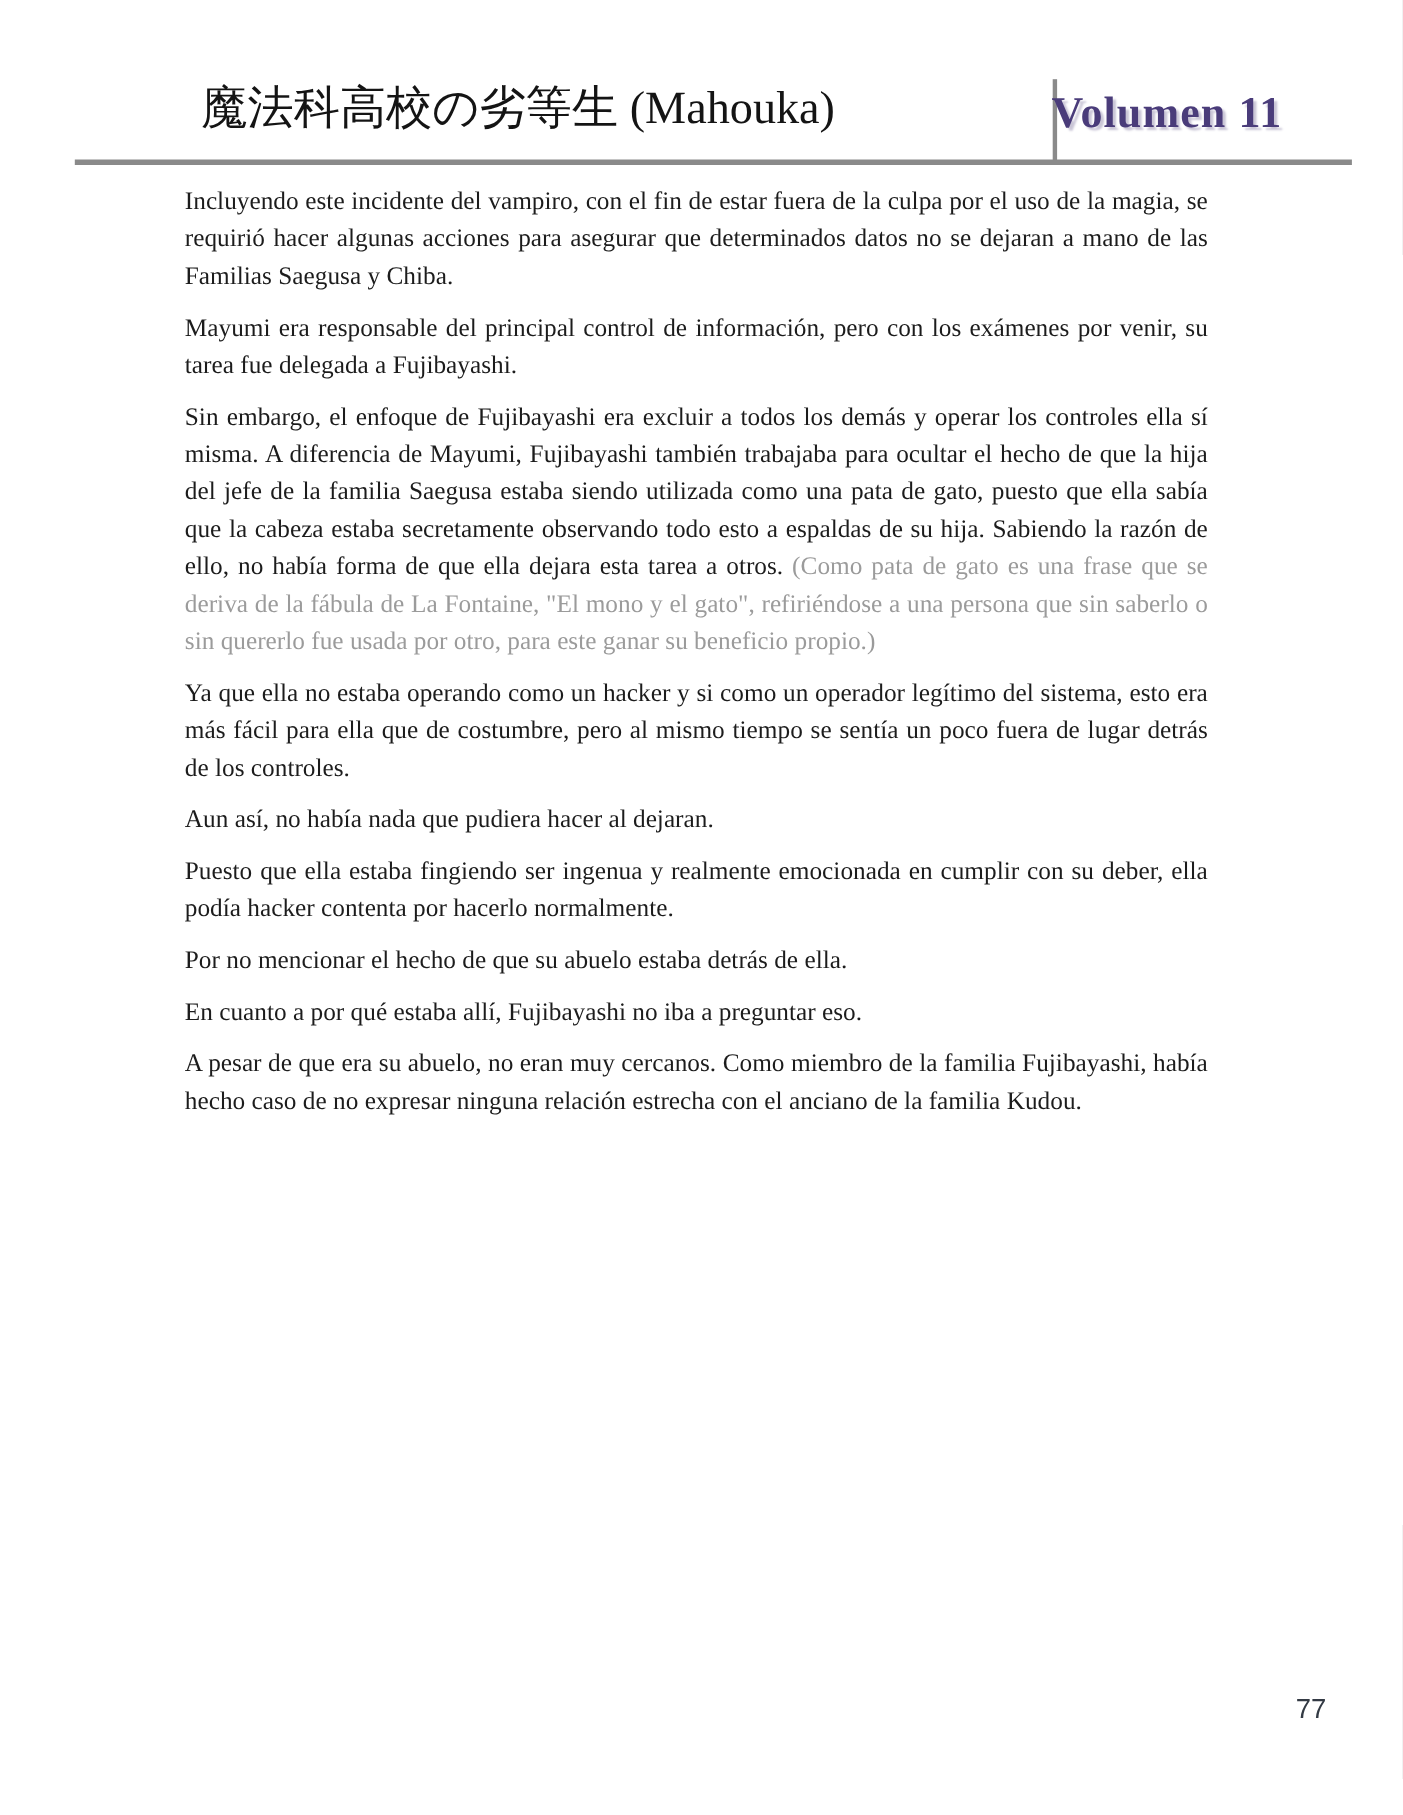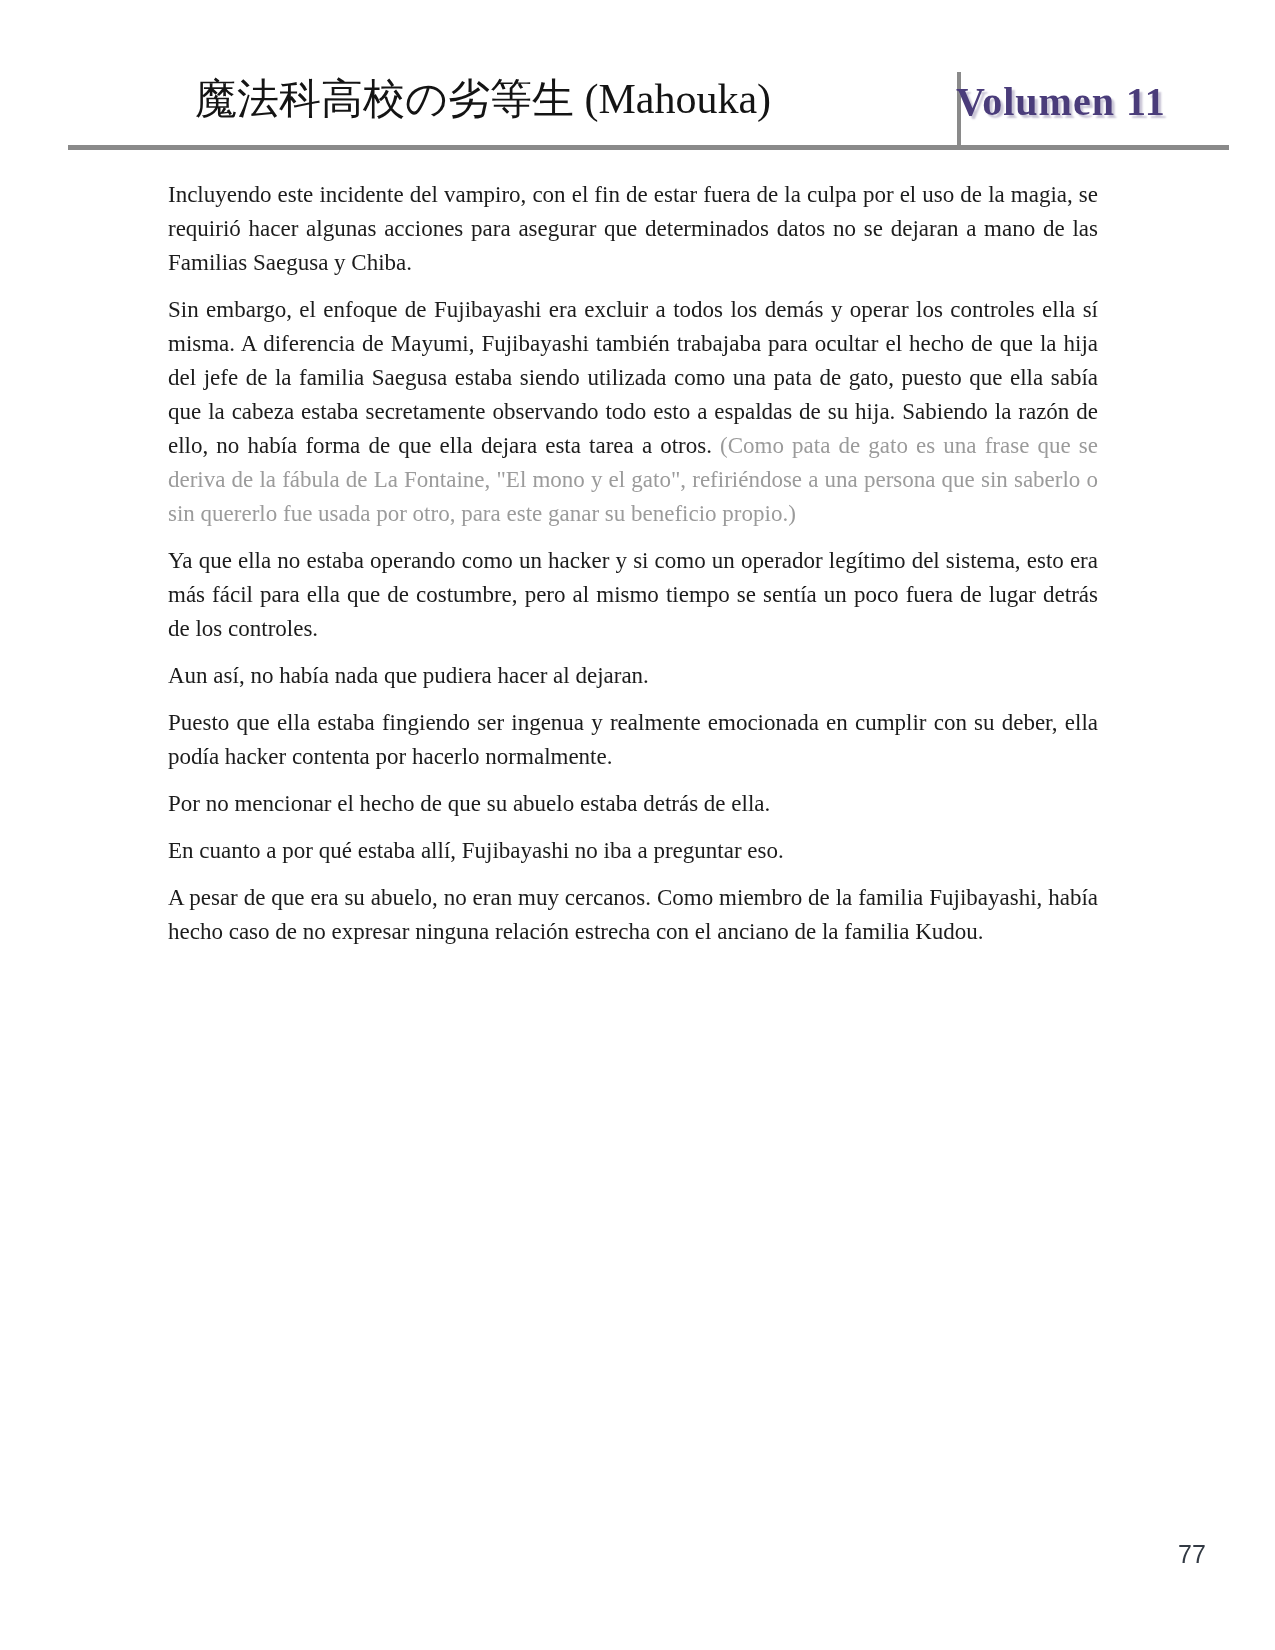--- a/index.html
+++ b/index.html
@@ -8,21 +8,21 @@
     width: 1275px;
     height: 1650px;
     background: #ffffff;
     font-family: "Liberation Serif", serif;
     overflow: hidden;
     margin: 0 auto;
   }
   
   .doc-title {
     position: absolute;
-    left: 195px;
+    left: 183px;
     top: 76px;
     font-size: 42px;
     line-height: 1.1;
     font-weight: normal;
     color: #141414;
     white-space: nowrap;
     margin: 0;
   }
   .header-divider {
     position: absolute;
@@ -55,21 +55,21 @@
   .body-text {
     position: absolute;
     left: 168px;
     top: 166px;
     width: 930px;
     font-size: 23px;
     line-height: 34px;
     color: #1c1c1c;
     text-align: justify;
   }
-  .body-text p { margin: 12px 0 13px 0; }
+  .body-text p { margin: 0 0 13px 0; }
   .note { color: #9b9b9b; }
   
   .page-number {
     position: absolute;
     left: 1178px;
     top: 1540px;
     font-family: "Liberation Sans", sans-serif;
     font-size: 25px;
     color: #333a44;
   }
@@ -83,20 +83,21 @@
 
   <div class="header-divider"></div>
 
   <div class="volume-label">Volumen 11</div>
 
   <div class="header-rule"></div>
 
   <div class="body-text">
   <p class="para"><span class="para-text">Incluyendo este incidente del vampiro, con el fin de estar fuera de la culpa por el uso de la magia, se requirió hacer algunas acciones para asegurar que determinados datos no se dejaran a mano de las Familias Saegusa y Chiba.</span></p>
 
+  <p class="para"><span class="para-text">Mayumi era responsable del principal control de información, pero con los exámenes por venir, su tarea fue delegada a Fujibayashi.</span></p>
 
   <p class="para"><span class="para-text">Sin embargo, el enfoque de Fujibayashi era excluir a todos los demás y operar los controles ella sí misma. A diferencia de Mayumi, Fujibayashi también trabajaba para ocultar el hecho de que la hija del jefe de la familia Saegusa estaba siendo utilizada como una pata de gato, puesto que ella sabía que la cabeza estaba secretamente observando todo esto a espaldas de su hija. Sabiendo la razón de ello, no había forma de que ella dejara esta tarea a otros. </span><span class="note">(Como pata de gato es una frase que se deriva de la fábula de La Fontaine, "El mono y el gato", refiriéndose a una persona que sin saberlo o sin quererlo fue usada por otro, para este ganar su beneficio propio.)</span></p>
 
   <p class="para"><span class="para-text">Ya que ella no estaba operando como un hacker y si como un operador legítimo del sistema, esto era más fácil para ella que de costumbre, pero al mismo tiempo se sentía un poco fuera de lugar detrás de los controles.</span></p>
 
   <p class="para"><span class="para-text">Aun así, no había nada que pudiera hacer al dejaran.</span></p>
 
   <p class="para"><span class="para-text">Puesto que ella estaba fingiendo ser ingenua y realmente emocionada en cumplir con su deber, ella podía hacker contenta por hacerlo normalmente.</span></p>
 
   <p class="para"><span class="para-text">Por no mencionar el hecho de que su abuelo estaba detrás de ella.</span></p>

